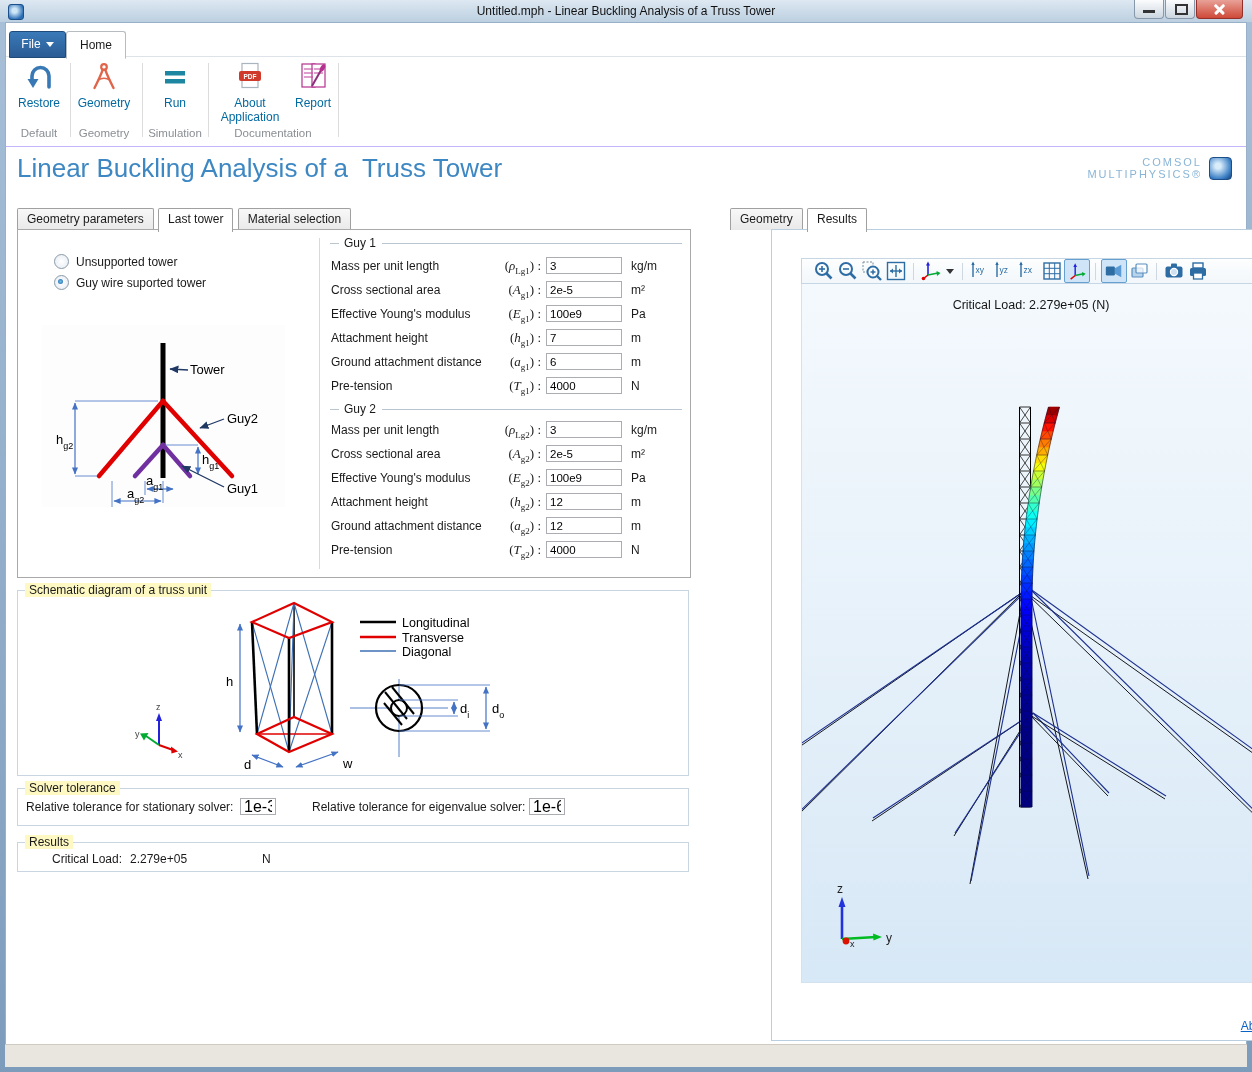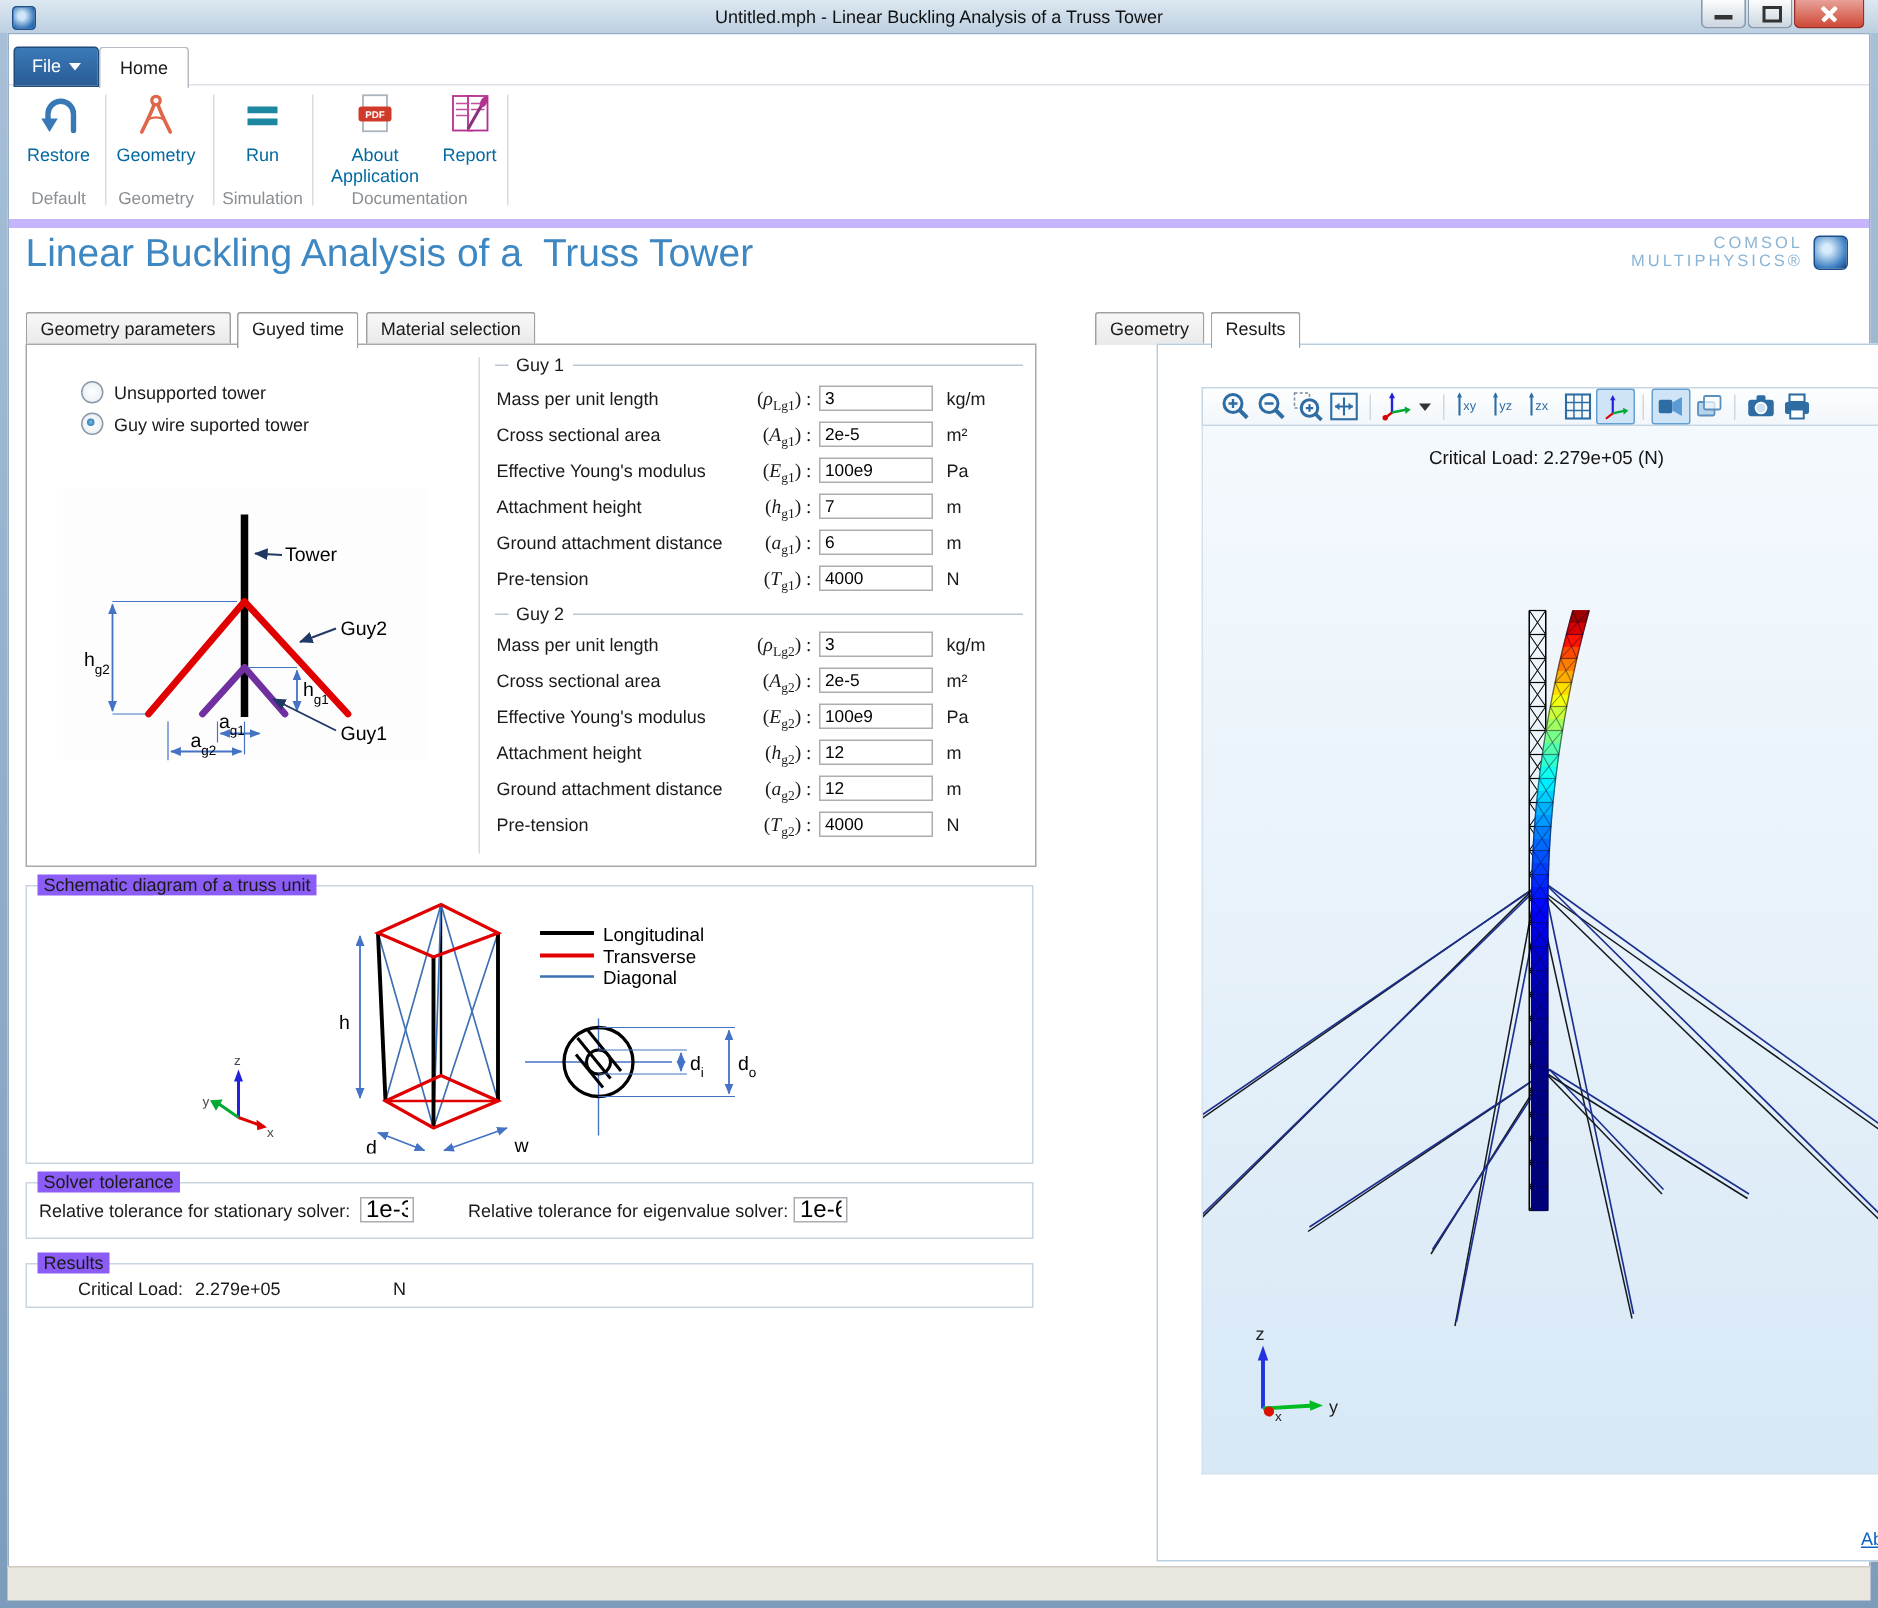--- a/index.html
+++ b/index.html
@@ -13,21 +13,21 @@
   .wbtn{height:18px;border:1px solid #8798ab;border-top:none;border-radius:0 0 4px 4px;margin-left:1px;
     background:linear-gradient(#fbfcfd,#ccd6e0);position:relative;width:28px;}
   .wbtn.close{width:45px;background:linear-gradient(#e8a198,#cf4937);border-color:#93302a;}
   .glyph-min{position:absolute;left:8px;right:8px;bottom:5px;height:3px;background:#333;}
   .glyph-max{position:absolute;left:9px;top:4px;width:9px;height:7px;border:2px solid #333;}
   .glyph-x1,.glyph-x2{position:absolute;left:16px;top:8px;width:13px;height:2.5px;background:#fff;border-radius:1px;}
   .glyph-x1{transform:rotate(45deg);} .glyph-x2{transform:rotate(-45deg);}
   .app{position:absolute;top:22px;left:5px;right:5px;bottom:27px;background:#fff;border:1px solid #98b0c8;}
   .statusstrip{position:absolute;bottom:5px;left:5px;right:5px;height:22px;background:#e9e5df;border-top:1px solid #cfcac2;}
   
-  .ribbon{position:absolute;top:0;left:0;right:0;height:123px;background:#fff;border-bottom:6px solid #c4b5fd;padding-left:32px;}
+  .ribbon{position:absolute;top:0;left:0;right:0;height:123px;background:#fff;border-bottom:1px solid #c4b5fd;padding-left:32px;}
   .tabline{position:absolute;top:33px;left:0;right:0;border-top:1px solid #dde3e8;}
   .filebtn{position:absolute;left:3px;top:8px;width:55px;height:25px;background:linear-gradient(#3a7ab8,#2a5b94);
     border:1px solid #1f4a7a;border-radius:3px 3px 0 0;color:#fff;text-align:center;line-height:25px;cursor:pointer;}
   .filebtn .dd{display:inline-block;width:0;height:0;border-left:4px solid transparent;border-right:4px solid transparent;
     border-top:5px solid #fff;margin-left:5px;vertical-align:middle;}
   .hometab{position:absolute;left:60px;top:8px;width:58px;height:26px;background:#fff;border:1px solid #b6bcc2;
     border-bottom:1px solid #fff;border-radius:3px 3px 0 0;text-align:center;line-height:26px;z-index:2;}
   .rbtn{position:absolute;top:37px;height:66px;text-align:center;color:#0369a1;cursor:pointer;}
   .rbtn .ric{height:36px;display:flex;align-items:center;justify-content:center;}
   .rbtn .rlb{font-size:12px;line-height:14px;}
@@ -57,21 +57,21 @@
   .ghead .hl{height:1px;background:#b9c6d2;}
   .ghead .s{width:9px;margin-right:5px;} .ghead .l{flex:1;margin-left:6px;}
   .prow{position:absolute;height:20px;line-height:20px;}
   .plabel{position:absolute;left:0;}
   .psym{position:absolute;left:138px;width:72px;text-align:right;font-family:"Liberation Serif",serif;font-size:13px;}
   .psym i{font-style:italic;} .psym sub{font-size:9px;}
   .pfield{position:absolute;left:215px;top:1px;width:68px;height:15px;border:1px solid #abadb3;font-size:11.5px;
     padding:0 3px;font-family:"Liberation Sans",sans-serif;}
   .punit{position:absolute;left:300px;}
   .gbox{position:absolute;border:1px solid #c9d6e2;background:#fff;}
-  .gt{position:absolute;top:-8px;left:7px;background:#8b5cf6;padding:0 4px;}
+  .gt{position:absolute;top:-8px;left:7px;background:#fef9c3;padding:0 4px;}
   
   .inline-field{border:1px solid #abadb3;font-size:16px;padding:0 3px;height:15px;font-family:"Liberation Sans",sans-serif;}
   .infoicon{position:absolute;width:24px;height:24px;border-radius:50%;border:2px solid #4a86c6;color:#3a76b6;
     font-family:"Liberation Serif",serif;font-style:italic;font-size:17px;text-align:center;line-height:23px;}
   
   .rpanel{position:absolute;left:717px;top:206px;width:516px;height:810px;border:1px solid #b9cfe0;background:#fff;margin-left:48px;}
   .gtoolbar{position:absolute;left:29px;top:28px;width:458px;height:26px;border:1px solid #c6d6e4;
     background:linear-gradient(#fdfefe,#f2f7fb);display:flex;align-items:center;padding-left:10px;box-sizing:border-box;}
   .gico{width:24px;height:22px;display:flex;align-items:center;justify-content:center;cursor:pointer;}
   .gico.active{background:#cfe4f7;border:1px solid #66a0d0;border-radius:2px;}
@@ -190,21 +190,21 @@
   <div class="logo">
     <div class="logotxt">
       <div>COMSOL</div>
       <div>MULTIPHYSICS®</div>
     </div>
     <div class="logosq"></div>
   </div>
 
   <div class="ltabs">
     <span class="tab">Geometry parameters</span>
-    <span class="tab active">Guyed time</span>
+    <span class="tab active">Last tower</span>
     <span class="tab">Material selection</span>
   </div>
 
   <div class="lpanel">
     <div class="vdiv"></div>
     <div class="radio-row" style="top:24px;">
       <span class="rb"></span>
       <span>Unsupported tower</span>
     </div>
     <div class="radio-row" style="top:45px;">

